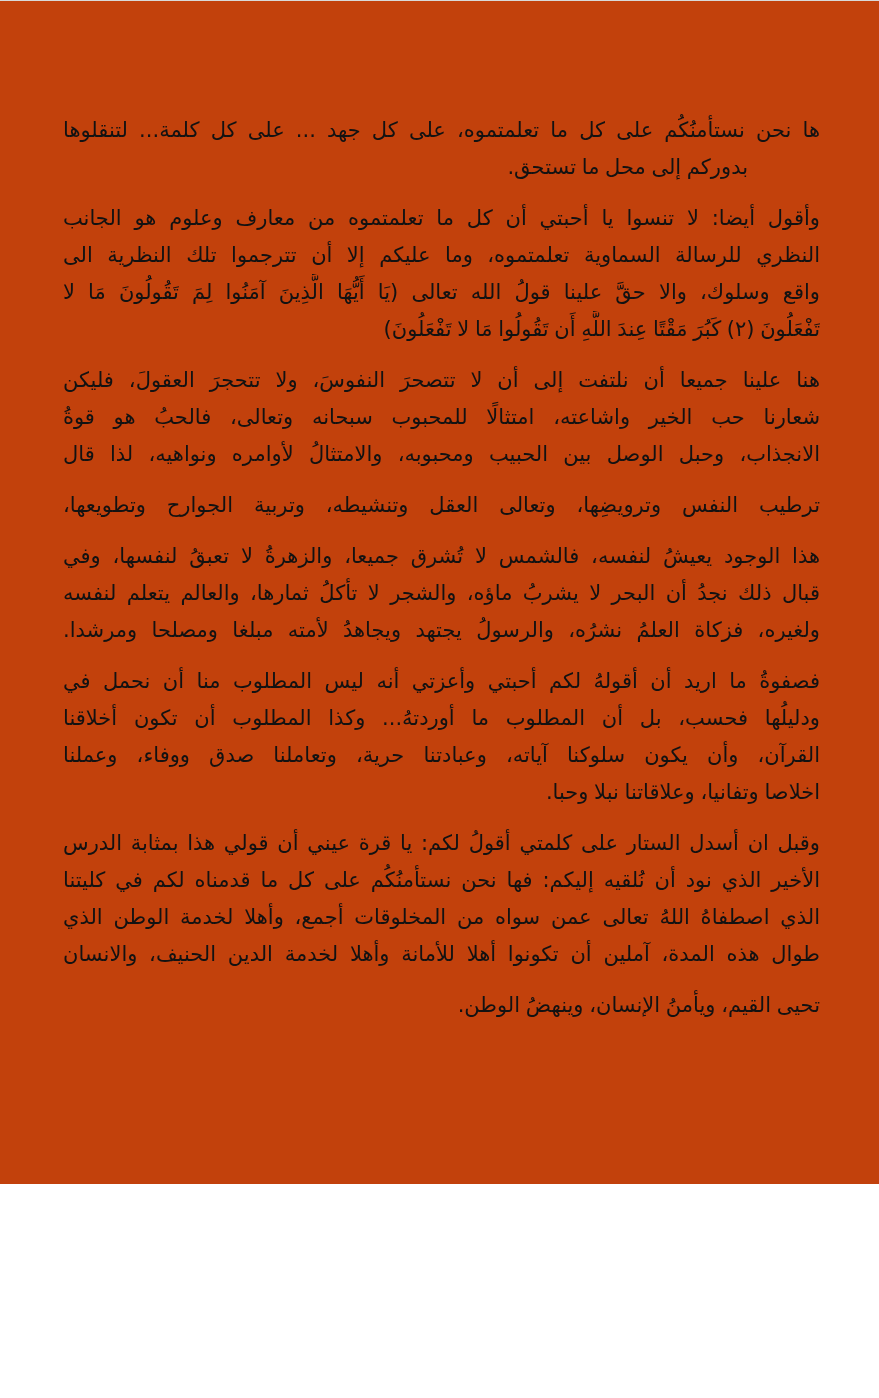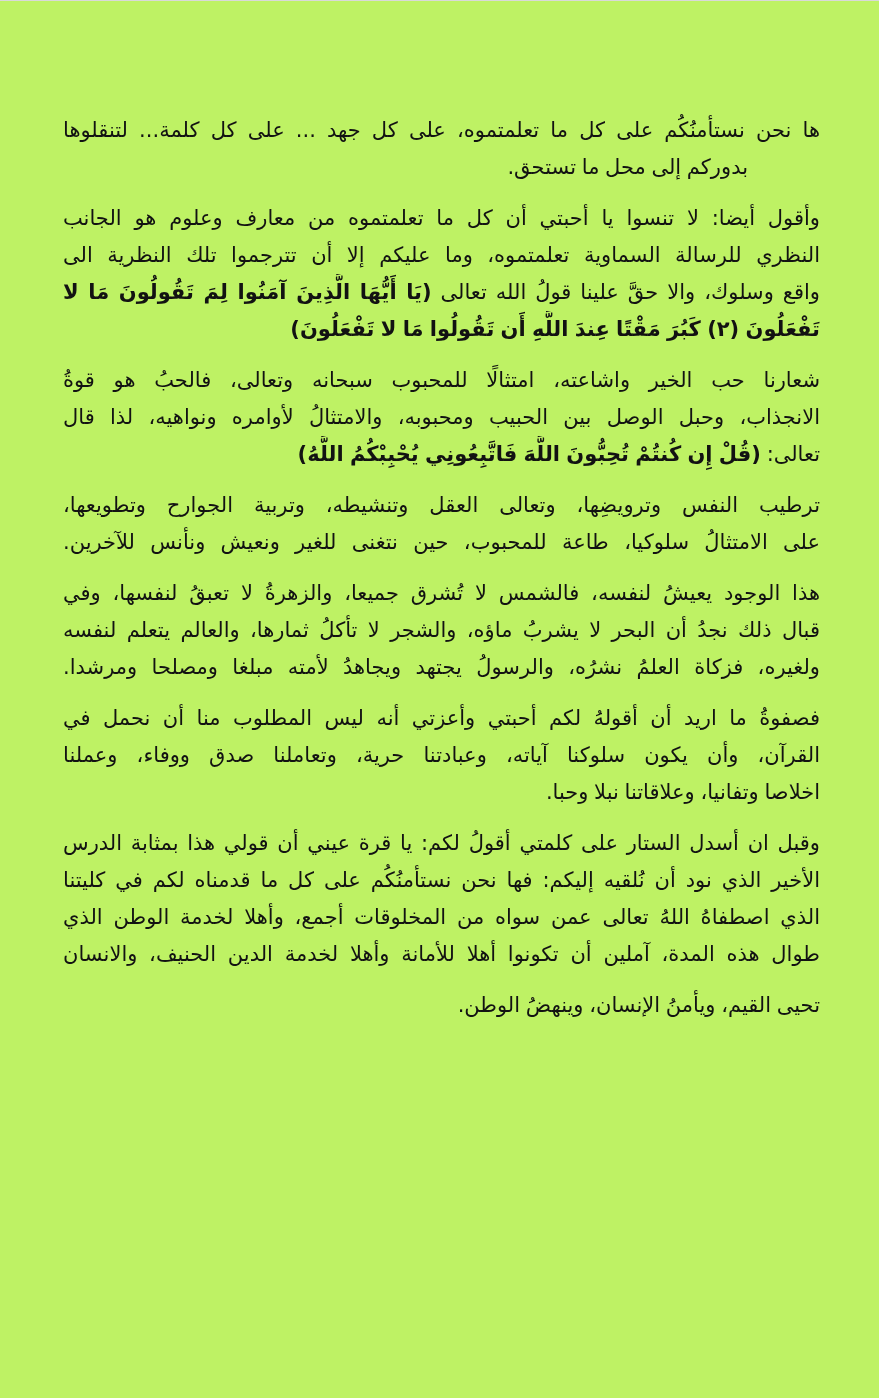--- a/index.html
+++ b/index.html
@@ -5,22 +5,22 @@
   html,body{margin:0;padding:0;}
   body{
     width:879px;height:1398px;
     background:#ffffff;
     font-family:"DejaVu Sans",sans-serif;
     color:#121212;
     overflow:hidden;
   }
   .page{
     position:relative;
-    width:879px;height:1398px;
-    background:#bef264;
+    width:879px;height:1184px;
+    background:#c2410c;
   }
   .scan-line{
     position:absolute;top:0;left:0;right:0;height:1px;
     background:#d9d9d9;
   }
   .doc{
     position:absolute;
     top:112px;
     right:59px;
     width:757px;
@@ -33,21 +33,21 @@
     line-height:37px;
     font-size:21px;
     text-align:justify;
     text-align-last:justify;
     overflow:hidden;
     word-spacing:-1px;
     white-space:normal;
   }
   .ln.last{text-align-last:right;}
   .ln.indent{text-align-last:right;padding-left:0;padding-right:72px;}
-  .b{font-weight:bold;}
+  .b{font-weight:normal;}
 </style>
 </head>
 <body>
 
 <main class="page">
   <div class="scan-line"></div>
 
   <section class="doc">
 
     <p class="para">
@@ -56,38 +56,38 @@
     </p>
 
     <p class="para">
       <span class="ln"><span>وأقول أيضا: لا تنسوا يا أحبتي أن كل ما تعلمتموه من معارف وعلوم هو الجانب</span></span>
       <span class="ln"><span>النظري للرسالة السماوية تعلمتموه، وما عليكم إلا أن تترجموا تلك النظرية الى</span></span>
       <span class="ln"><span>واقع وسلوك، والا حقَّ علينا قولُ الله تعالى </span><span class="b">(يَا أَيُّهَا الَّذِينَ آمَنُوا لِمَ تَقُولُونَ مَا لا</span></span>
       <span class="ln last"><span class="b">تَفْعَلُونَ (٢) كَبُرَ مَقْتًا عِندَ اللَّهِ أَن تَقُولُوا مَا لا تَفْعَلُونَ)</span></span>
     </p>
 
     <p class="para">
+      <span class="ln"><span>هنا علينا جميعا أن نلتفت إلى أن لا تتصحرَ النفوسَ، ولا تتحجرَ العقولَ، فليكن</span></span>
       <span class="ln"><span>شعارنا حب الخير واشاعته، امتثالًا للمحبوب سبحانه وتعالى، فالحبُ هو قوةُ</span></span>
       <span class="ln"><span>الانجذاب، وحبل الوصل بين الحبيب ومحبوبه، والامتثالُ لأوامره ونواهيه، لذا قال</span></span>
-      <span class="ln last"><span>تعالى: </span><span class="b">(قُلْ إِن كُنتُمْ تُحِبُّونَ اللَّهَ فَاتَّبِعُونِي يُحْبِبْكُمُ اللَّهُ)</span></span>
     </p>
 
     <p class="para">
       <span class="ln"><span>ترطيب النفس وترويضِها، وتعالى العقل وتنشيطه، وتربية الجوارح وتطويعها،</span></span>
-      <span class="ln"><span>على الامتثالُ سلوكيا، طاعة للمحبوب، حين نتغنى للغير ونعيش ونأنس للآخرين.</span></span>
     </p>
 
     <p class="para">
       <span class="ln"><span>هذا الوجود يعيشُ لنفسه، فالشمس لا تُشرق جميعا، والزهرةُ لا تعبقُ لنفسها، وفي</span></span>
       <span class="ln"><span>قبال ذلك نجدُ أن البحر لا يشربُ ماؤه، والشجر لا تأكلُ ثمارها، والعالم يتعلم لنفسه</span></span>
       <span class="ln"><span>ولغيره، فزكاة العلمُ نشرُه، والرسولُ يجتهد ويجاهدُ لأمته مبلغا ومصلحا ومرشدا.</span></span>
     </p>
 
     <p class="para">
       <span class="ln"><span>فصفوةُ ما اريد أن أقولهُ لكم أحبتي وأعزتي أنه ليس المطلوب منا أن نحمل في</span></span>
+      <span class="ln"><span>ودليلُها فحسب، بل أن المطلوب ما أوردتهُ... وكذا المطلوب أن تكون أخلاقنا</span></span>
       <span class="ln"><span>القرآن، وأن يكون سلوكنا آياته، وعبادتنا حرية، وتعاملنا صدق ووفاء، وعملنا</span></span>
       <span class="ln last"><span>اخلاصا وتفانيا، وعلاقاتنا نبلا وحبا.</span></span>
     </p>
 
     <p class="para">
       <span class="ln"><span>وقبل ان أسدل الستار على كلمتي أقولُ لكم: يا قرة عيني أن قولي هذا بمثابة الدرس</span></span>
       <span class="ln"><span>الأخير الذي نود أن نُلقيه إليكم: فها نحن نستأمنُكُم على كل ما قدمناه لكم في كليتنا</span></span>
       <span class="ln"><span>الذي اصطفاهُ اللهُ تعالى عمن سواه من المخلوقات أجمع، وأهلا لخدمة الوطن الذي</span></span>
       <span class="ln"><span>طوال هذه المدة، آملين أن تكونوا أهلا للأمانة وأهلا لخدمة الدين الحنيف، والانسان</span></span>
     </p>

